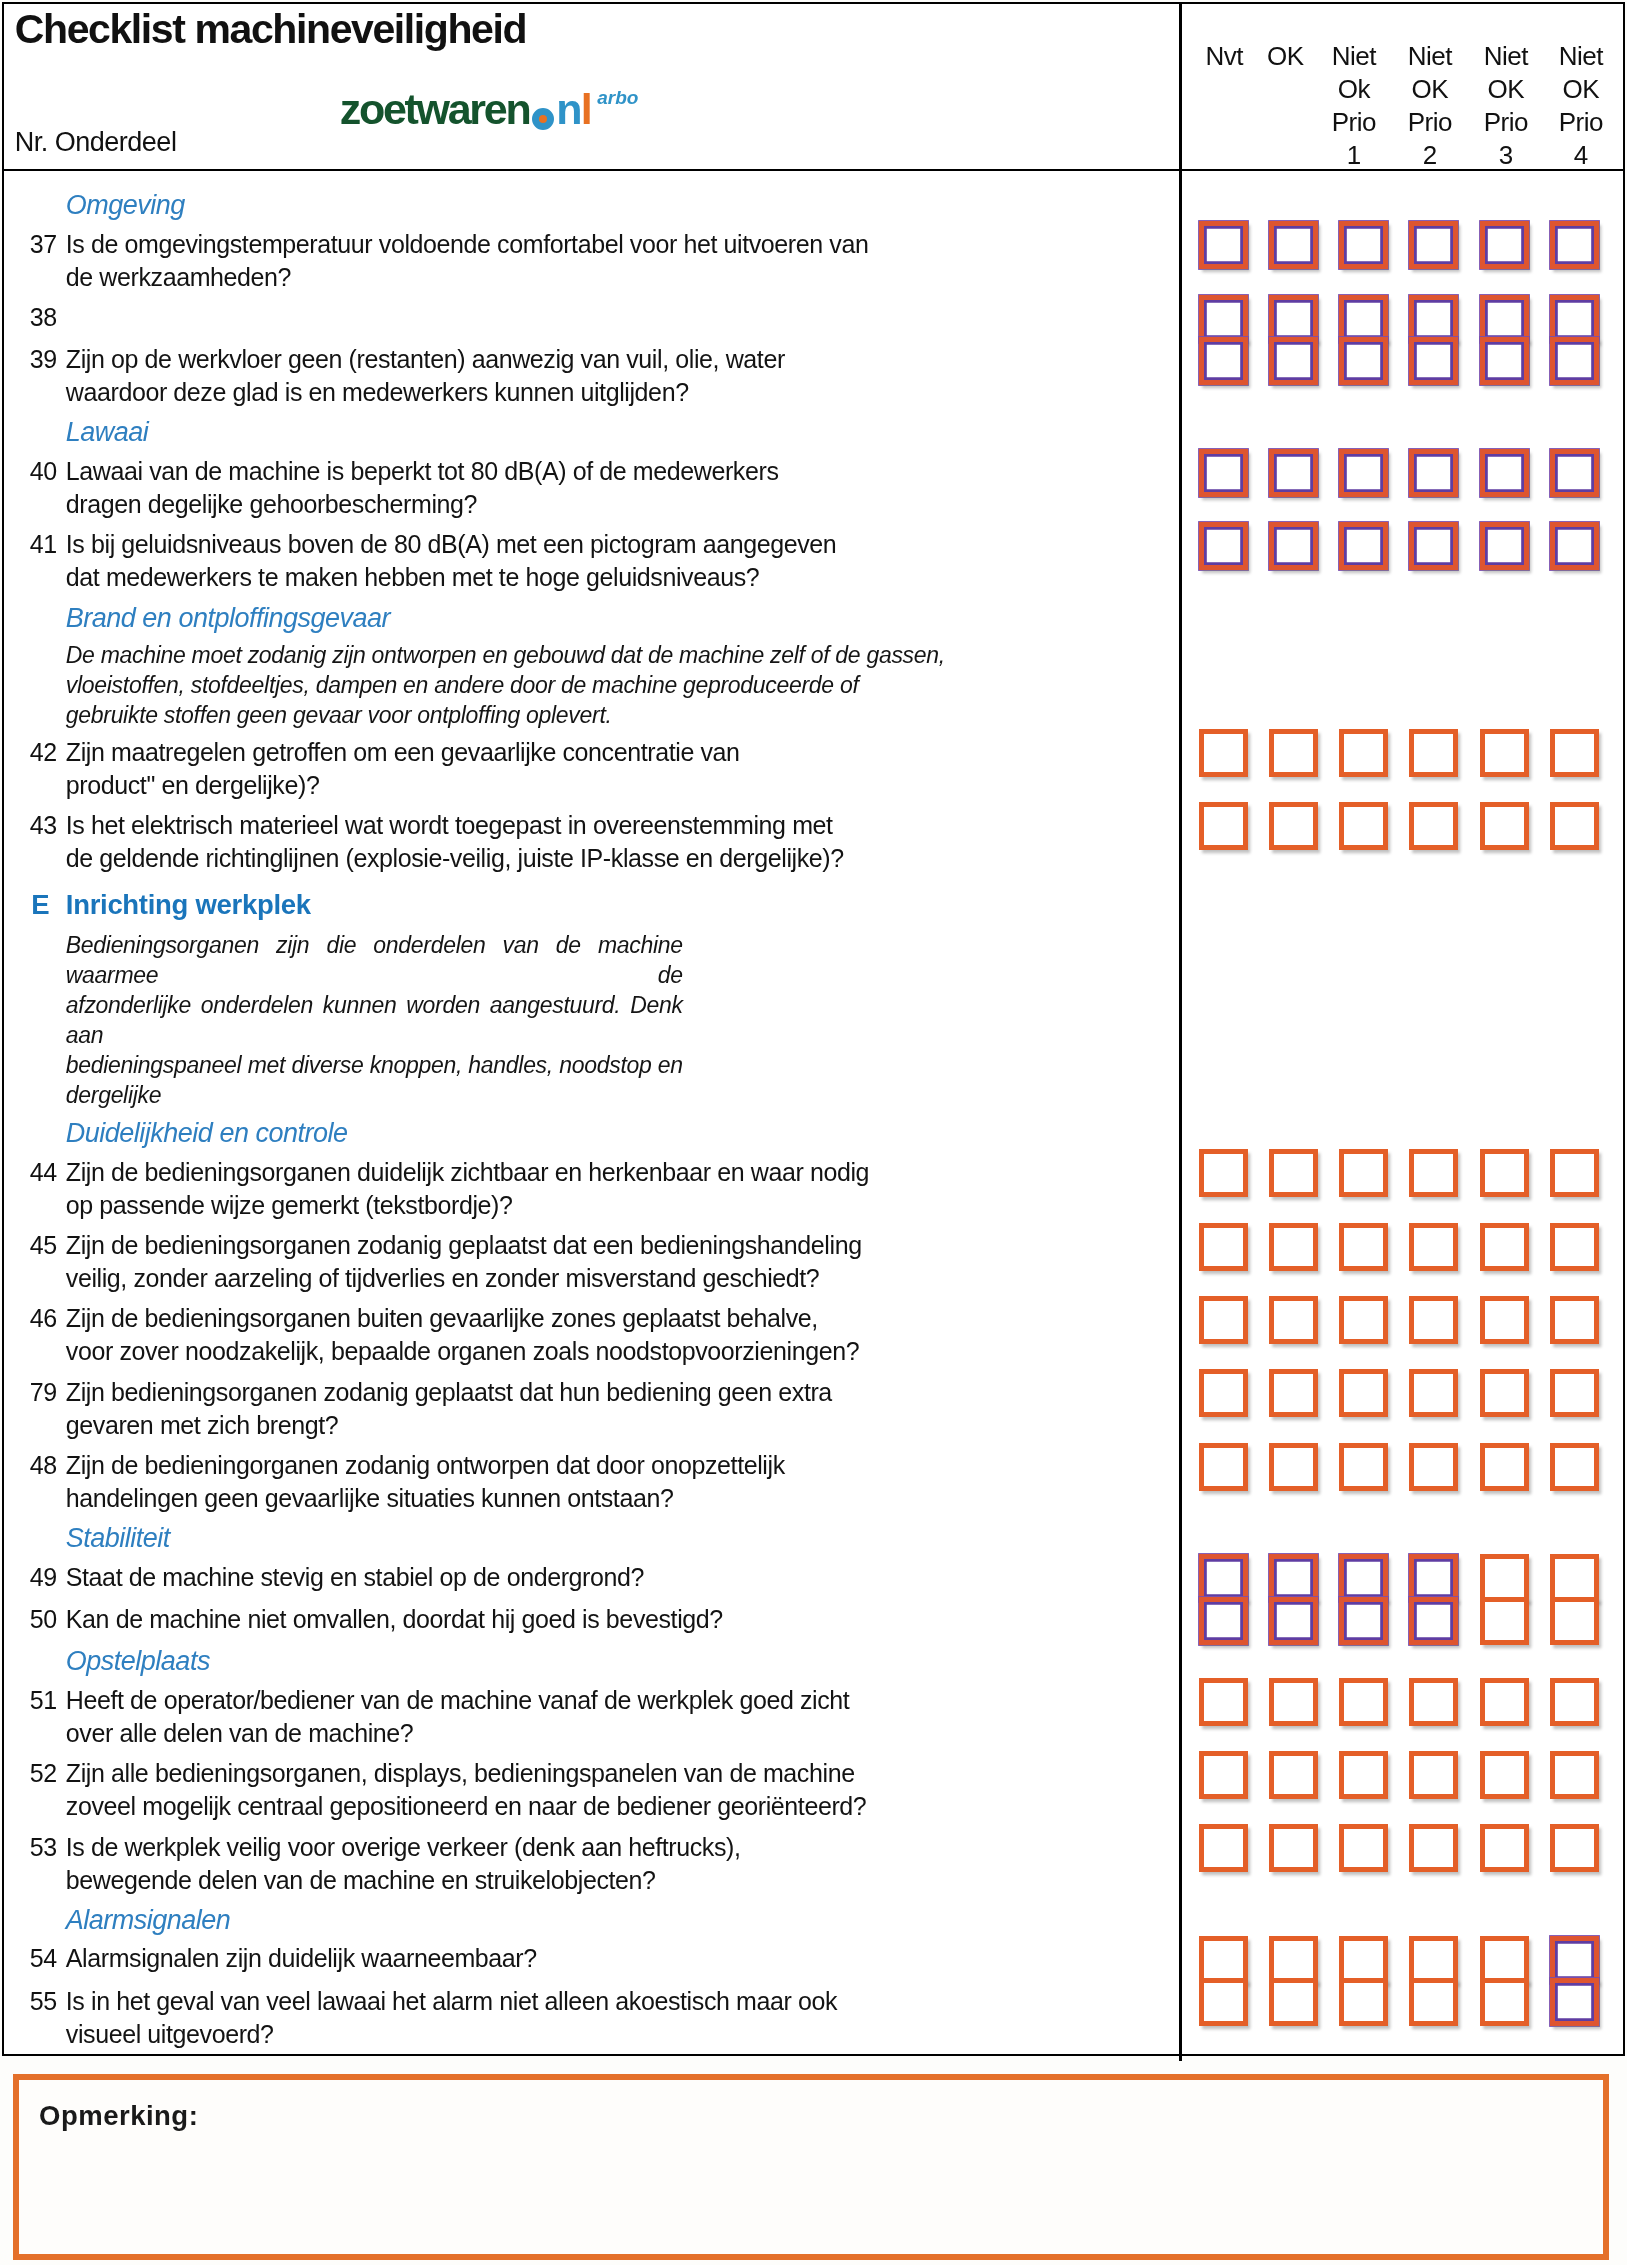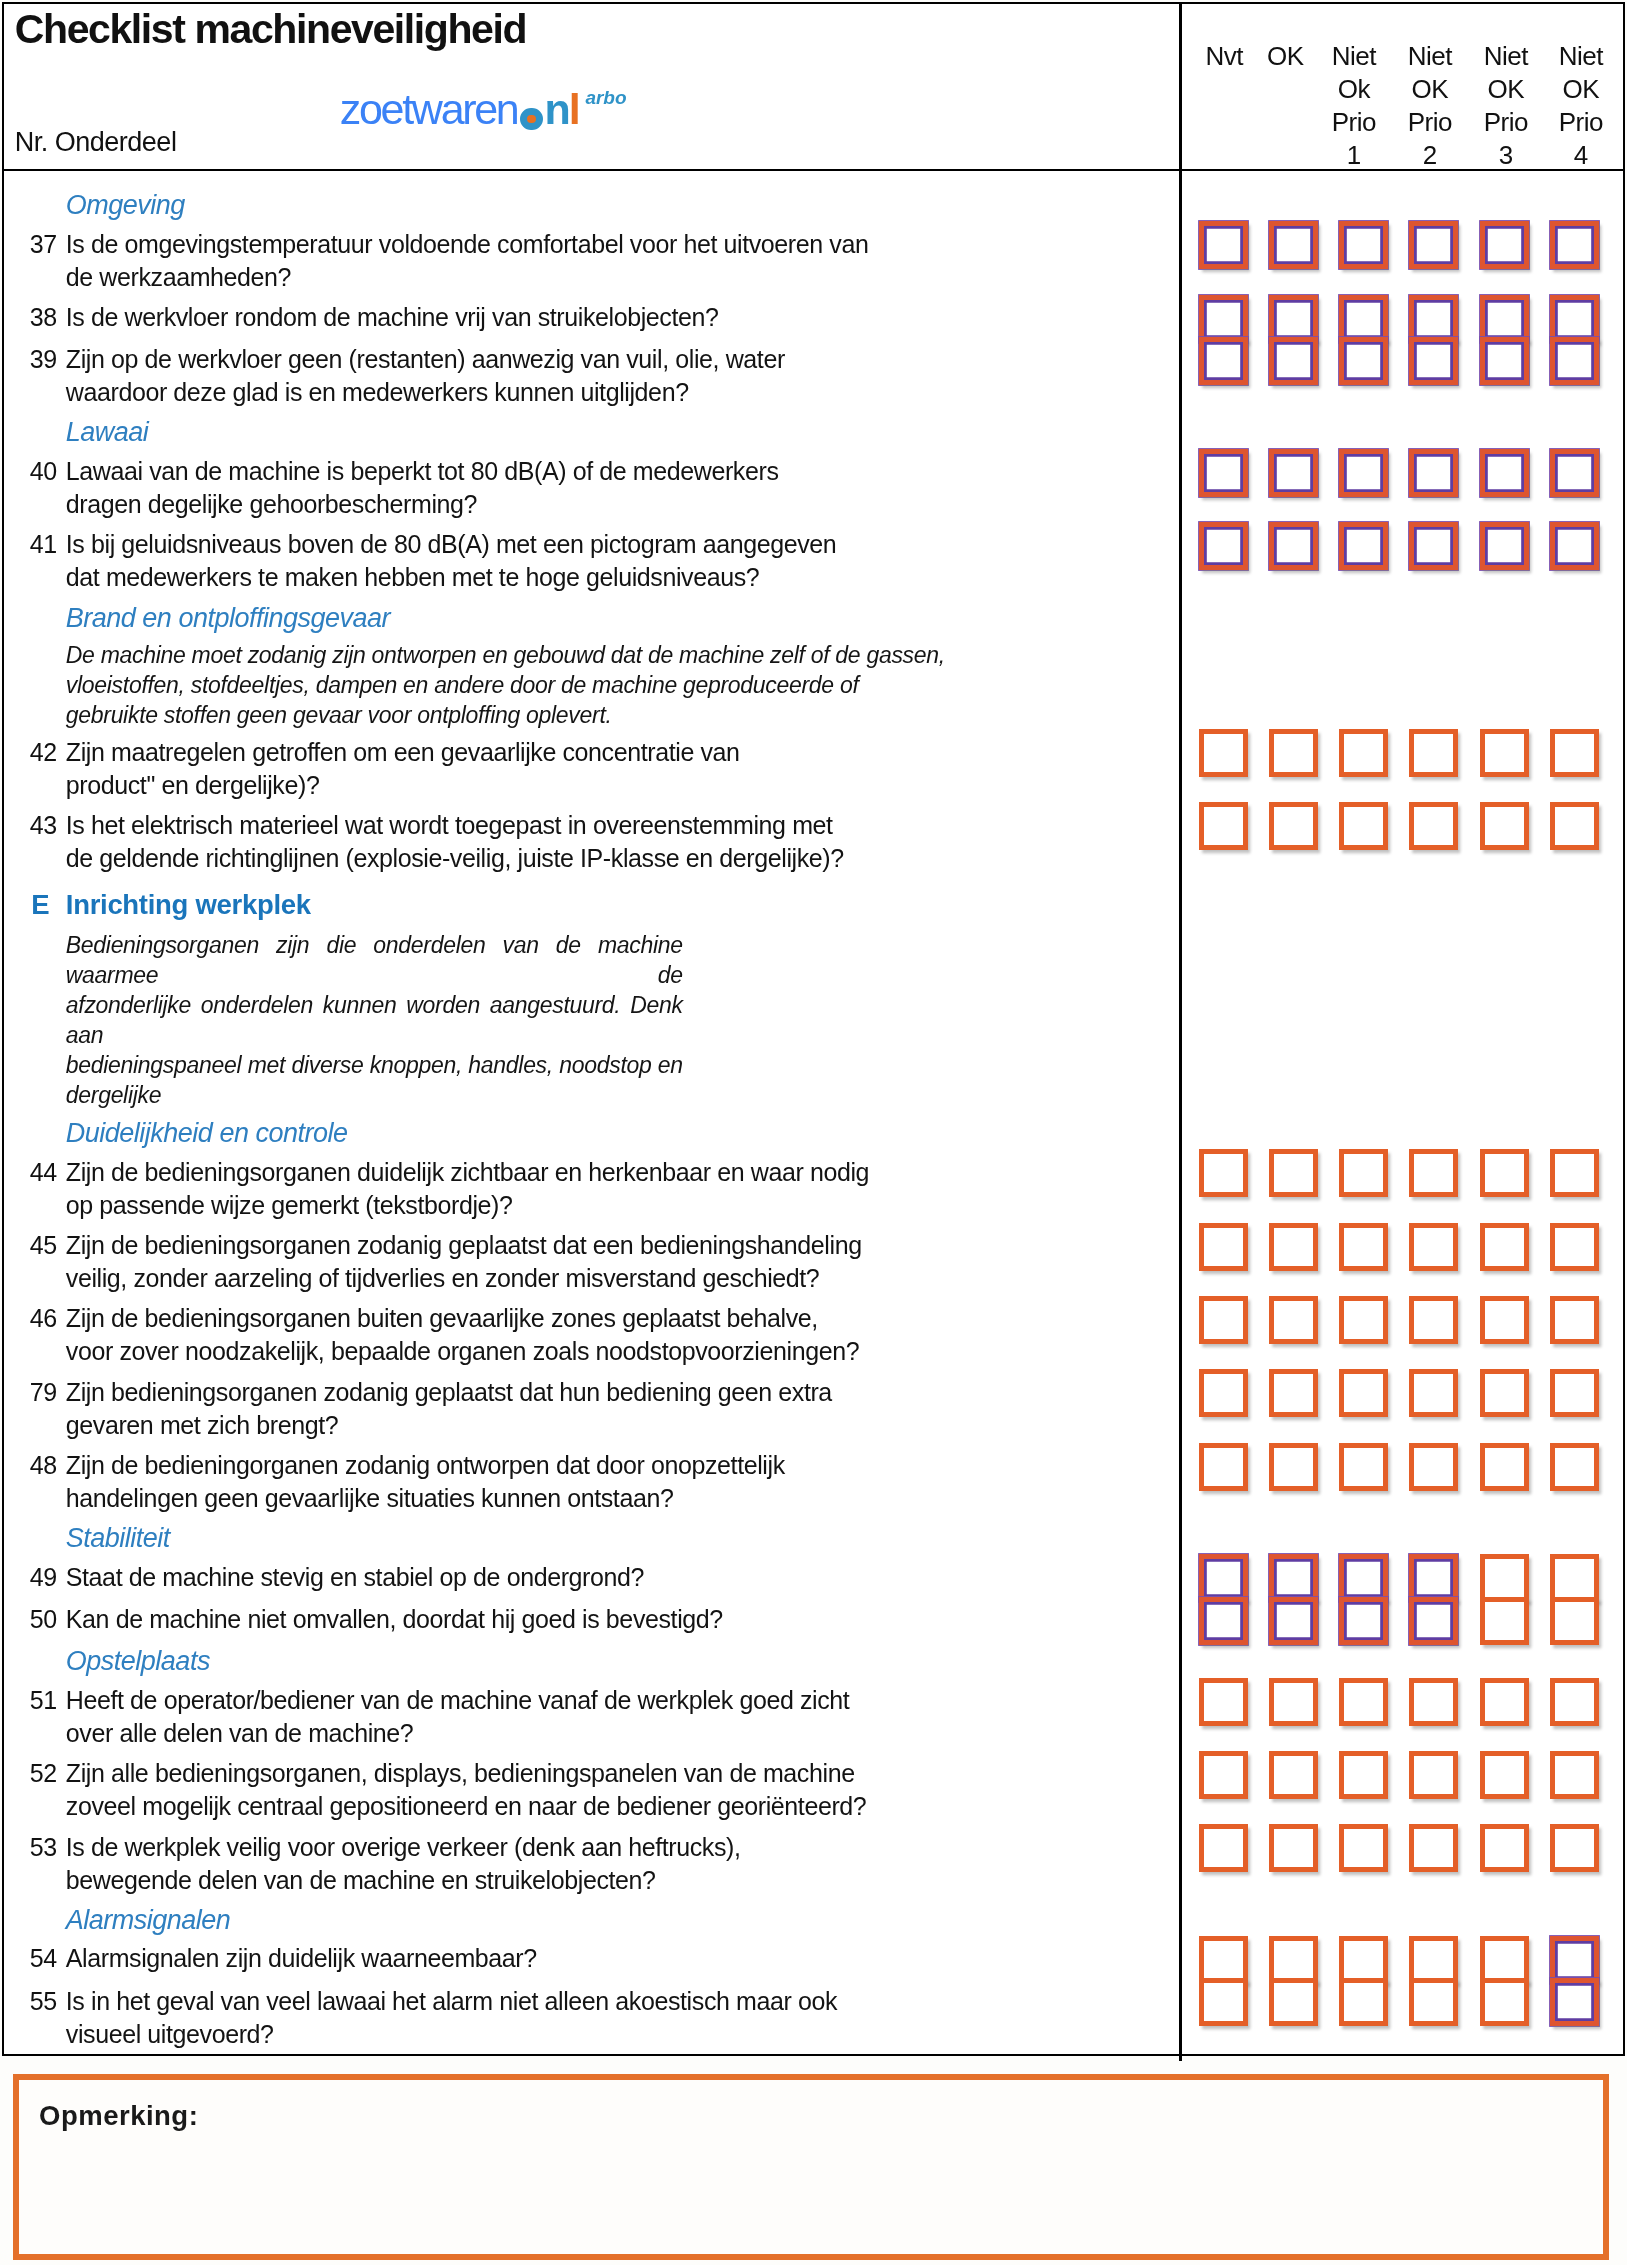--- a/index.html
+++ b/index.html
@@ -8,21 +8,21 @@
 
   
   .table{position:absolute;left:1.8px;top:1.8px;width:1619px;height:2050px;border:2.8px solid #000;background:#fff;}
   .thead{position:relative;height:165px;border-bottom:2.8px solid #000;}
   .thead .vdiv,.tbody .vdiv{position:absolute;top:0;bottom:0;left:1175px;width:2.8px;background:#000;}
   .title{position:absolute;left:11px;top:1.8px;font-size:41px;font-weight:bold;letter-spacing:-1.4px;}
   .nr-onderdeel{position:absolute;left:11px;bottom:11px;font-size:27px;letter-spacing:-0.5px;}
 
   
   .logo{position:absolute;left:336px;top:84px;display:flex;align-items:flex-end;line-height:1;}
-  .logo .word{font-size:43px;font-weight:normal;color:#3b82f6;letter-spacing:-2.3px;}
+  .logo .word{font-size:43px;font-weight:bold;color:#14532d;letter-spacing:-2.3px;}
   .logo .donut{display:inline-block;width:8.3px;height:8.3px;border:7.3px solid #2f93c8;border-radius:50%;
                background:#e87122;margin:0 1.8px 0.9px 2.8px;}
   .logo .nl-n{font-size:43px;font-weight:bold;color:#2f93c8;letter-spacing:-1.8px;}
   .logo .nl-l{font-size:43px;font-weight:bold;color:#e87122;}
   .logo .sup{font-size:19px;font-style:italic;font-weight:bold;color:#2f93c8;margin:0 0 24px 4.6px;letter-spacing:0;}
 
   
   .hgrid{position:absolute;left:1190px;top:13px;width:424px;display:grid;
          grid-template-columns:61px 61px 76px 76px 76px 74px;grid-auto-rows:33px;margin-top:24px;}
   .hgrid span{font-size:26px;letter-spacing:-0.5px;text-align:center;white-space:nowrap;}
@@ -120,23 +120,20 @@
               <span class="cb purple"></span>
               <span class="cb purple"></span>
               <span class="cb purple"></span>
               <span class="cb purple"></span>
               <span class="cb purple"></span>
               <span class="cb purple"></span>
             </div>
           </div>
           <div class="row question">
             <span class="qnum">38</span>
-            <div class="qtext">
-              <div class="qline">Is de werkvloer rondom de machine vrij van struikelobjecten?</div>
-            </div>
             <div class="boxes">
               <span class="cb purple"></span>
               <span class="cb purple"></span>
               <span class="cb purple"></span>
               <span class="cb purple"></span>
               <span class="cb purple"></span>
               <span class="cb purple"></span>
             </div>
           </div>
           <div class="row question">

